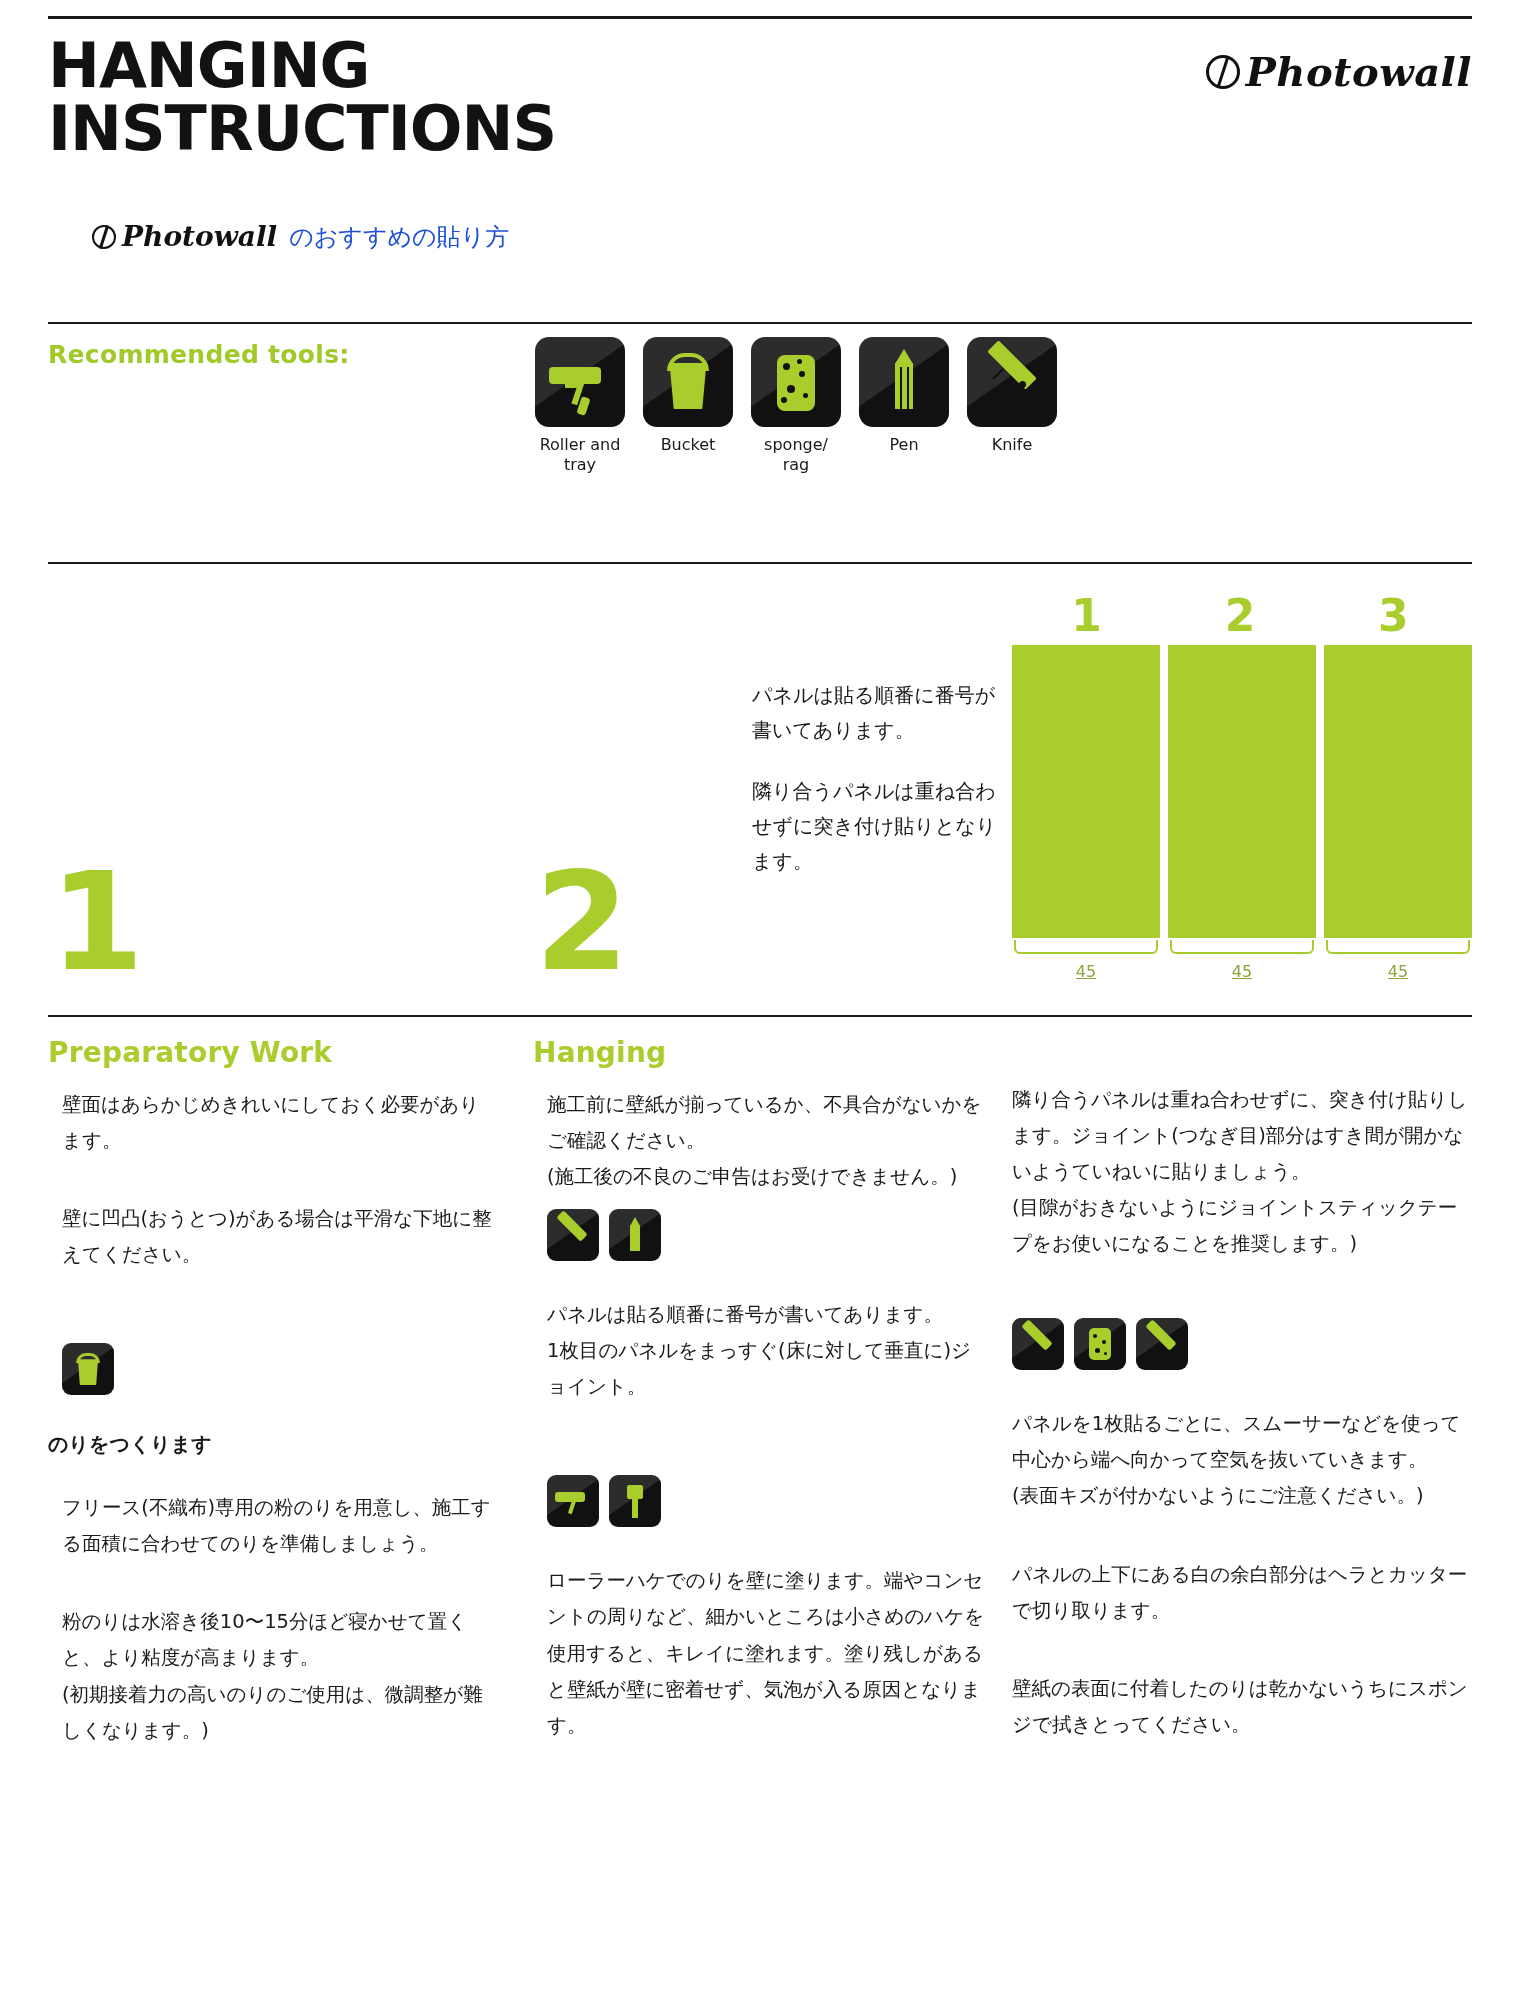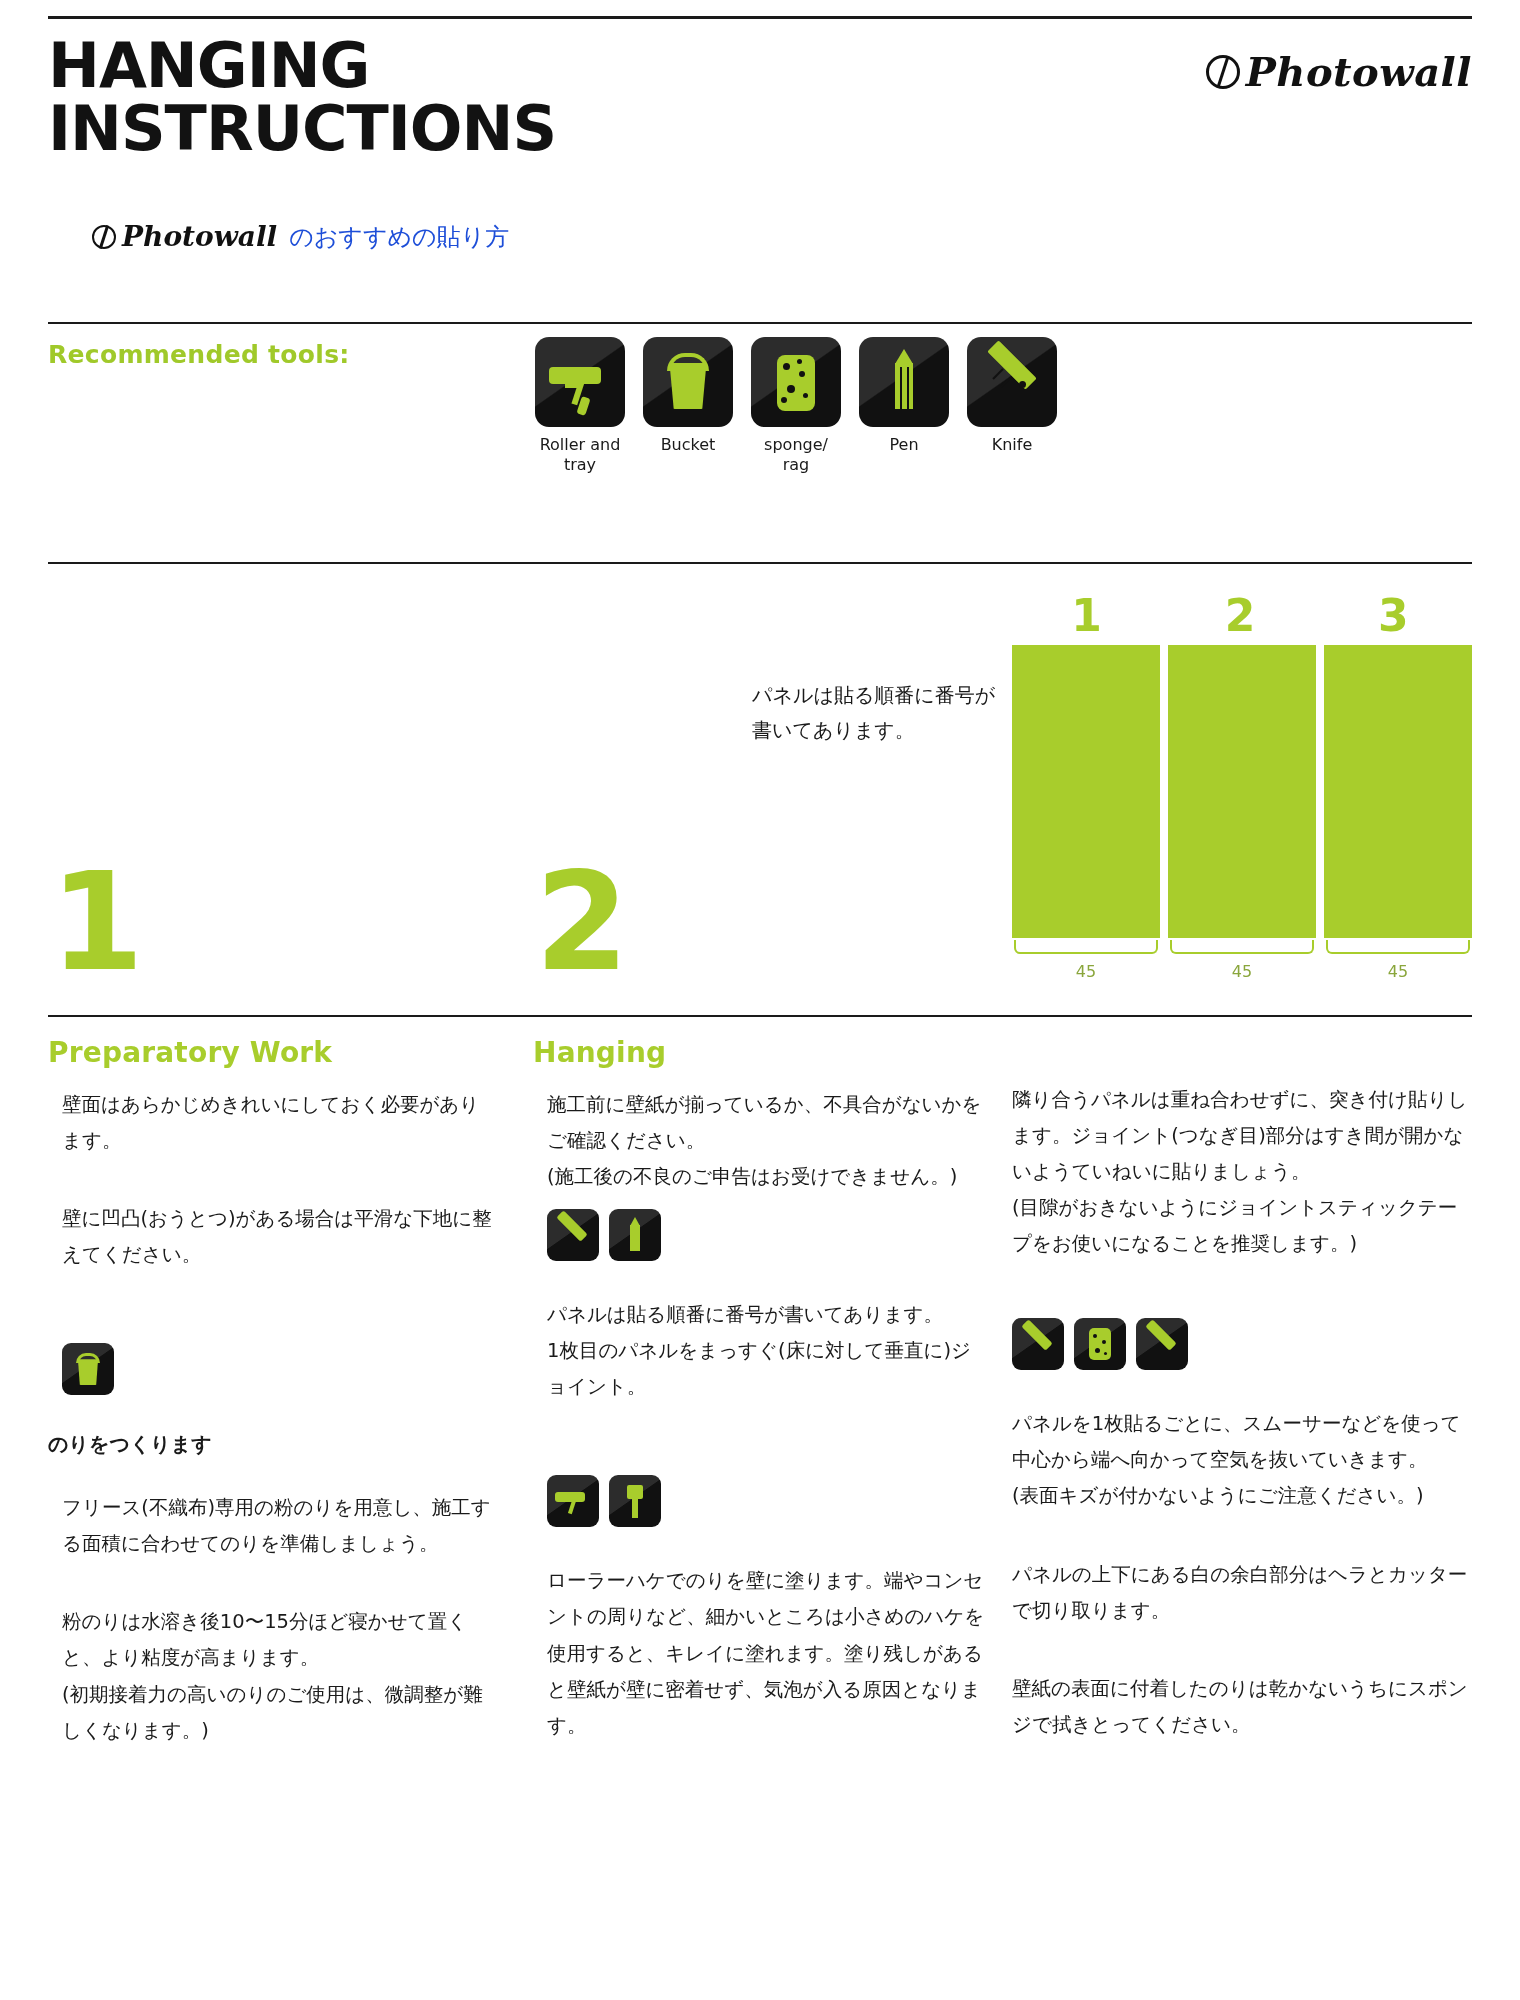--- a/index.html
+++ b/index.html
@@ -202,20 +202,21 @@
     gap: 8px;
   }
   .measure {
     flex: 1;
     text-align: center;
     position: relative;
     padding-top: 22px;
     font-size: 16px;
     color: #8aa63c;
     font-family: "DejaVu Sans", sans-serif;
+    text-decoration: underline;
   }
   .measure .brace {
     position: absolute;
     left: 2px; right: 2px; top: 0;
     height: 12px;
     border: 2px solid #a8cd2c;
     border-top: none;
     border-radius: 0 0 6px 6px;
   }
 
@@ -397,20 +398,21 @@
     <div class="panel"></div>
   </div>
   <div class="measures">
     <div class="measure"><span class="brace"></span><span>45</span></div>
     <div class="measure"><span class="brace"></span><span>45</span></div>
     <div class="measure"><span class="brace"></span><span>45</span></div>
   </div>
 
   <div class="panel-note">
     <p>パネルは貼る順番に番号が書いてあります。</p>
+    <p>隣り合うパネルは重ね合わせずに突き付け貼りとなります。</p>
   </div>
 
   <div class="bignum bignum-1">1</div>
   <div class="bignum bignum-2">2</div>
 
   <div class="rule rule-cols"></div>
 
   <div class="col col-1">
     <h2 class="col-head">Preparatory Work</h2>
     <p class="body-text indent">壁面はあらかじめきれいにしておく必要があります。</p>

